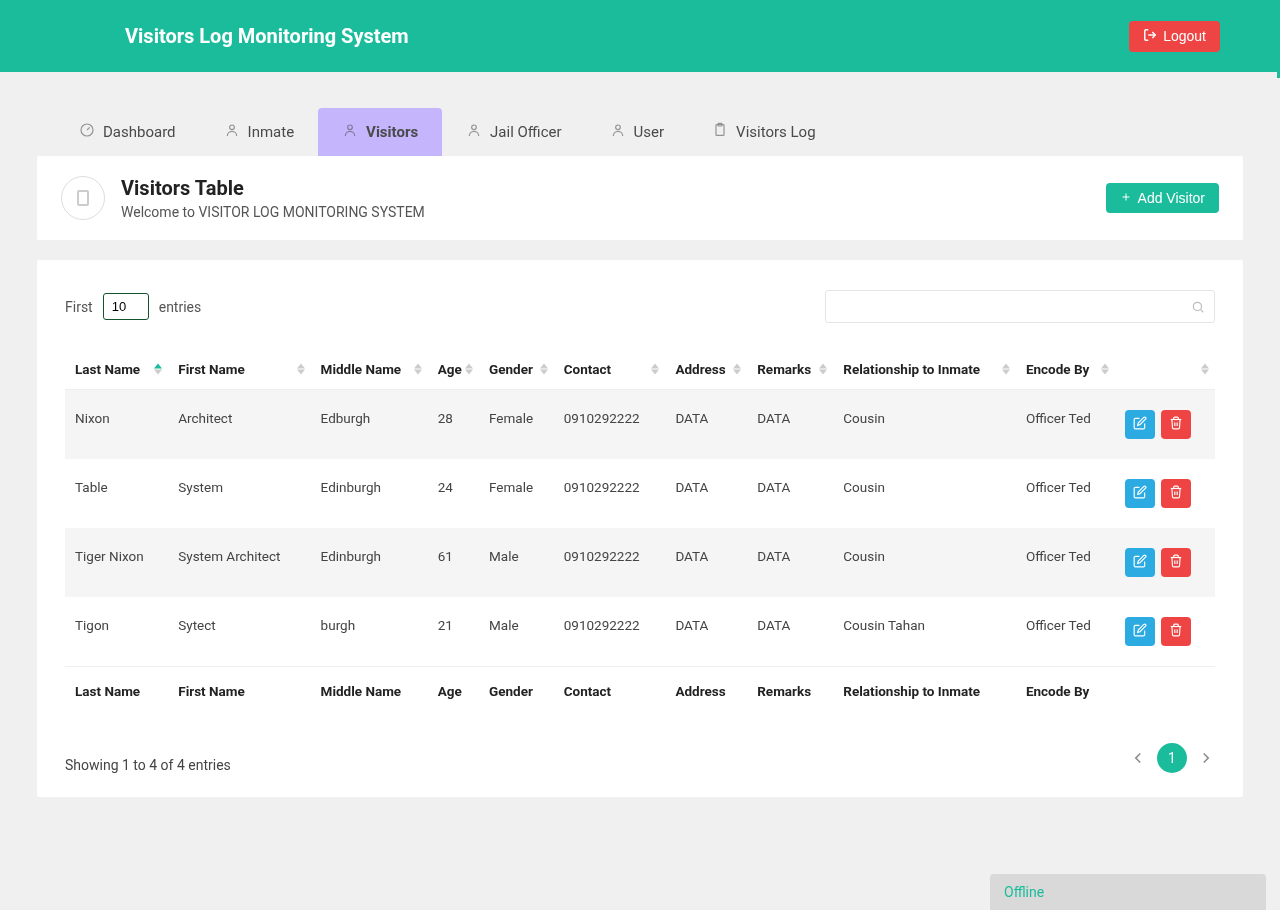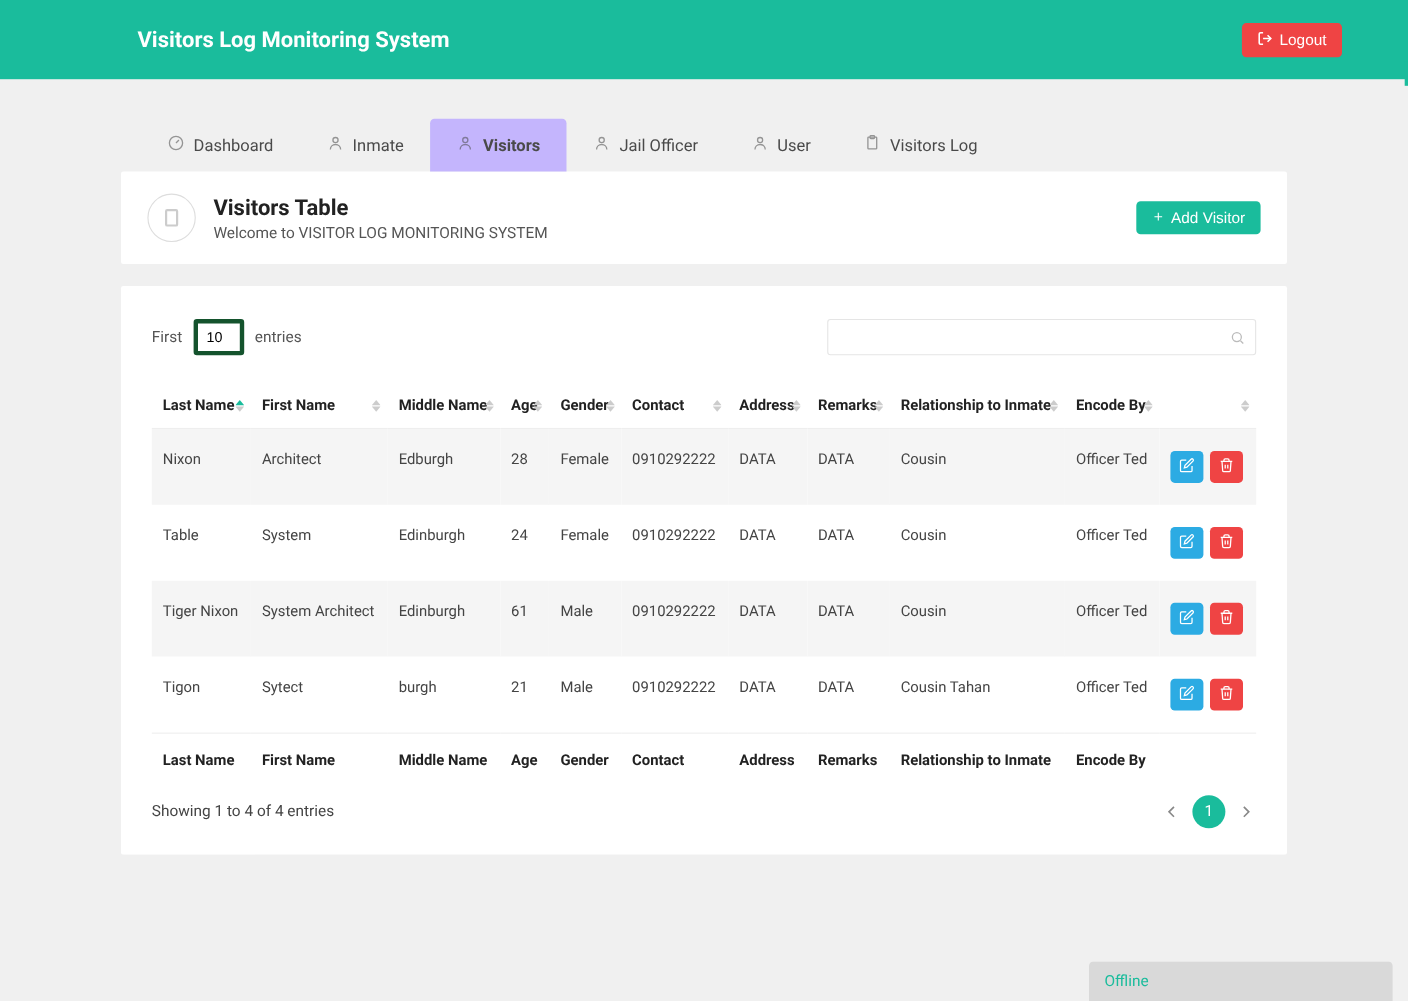--- a/index.html
+++ b/index.html
@@ -32,21 +32,21 @@
     font-size: 14px;
     cursor: pointer;
     color: #fff;
   }
   .btn-danger { background: #ef4444; }
   .btn-success { background: #1abc9c; justify-content: flex-end; }
   .btn-info { background: #2cabe3; }
   .btn-sm { padding: 6px 8px; }
 
   .container {
-    width: 1060px;
+    width: 1206px;
     margin: 0 auto;
   }
 
   .tabs {
     display: flex;
     margin-top: 36px;
     padding-left: 18px;
   }
   .tab {
     display: flex;
@@ -90,21 +90,21 @@
   }
 
   .controls-row {
     display: flex;
     justify-content: space-between;
     align-items: center;
     margin-bottom: 26px;
   }
   .show-wrap { display: flex; align-items: center; gap: 10px; color: #555; }
   .len-select {
-    border: 4px solid #14532d;
+    border: 1px solid #14532d;
     border-radius: 3px;
     padding: 5px 8px;
     width: 46px;
     text-align: left;
     font-size: 13px;
   }
   .search-wrap {
     position: relative;
     width: 390px;
   }
@@ -156,22 +156,22 @@
     color: #444;
     vertical-align: top;
   }
   table.data tbody tr.odd { background: #f5f5f5; }
   table.data tbody tr.even { background: #fff; }
   .row-actions { display: flex; gap: 6px; }
 
   .table-footer {
     display: flex;
     justify-content: space-between;
-    align-items: center;
-    margin-top: 8px;
+    align-items: flex-end;
+    margin-top: 28px;
   }
   .info-text { color: #444; }
   .pager { display: flex; align-items: center; gap: 10px; }
   .pager .nav-arrow {
     width: 18px; height: 18px; color: #888; cursor: pointer;
   }
   .pager .page-num {
     width: 30px; height: 30px; border-radius: 50%;
     background: #1abc9c; color: #fff;
     display: flex; align-items: center; justify-content: center;

